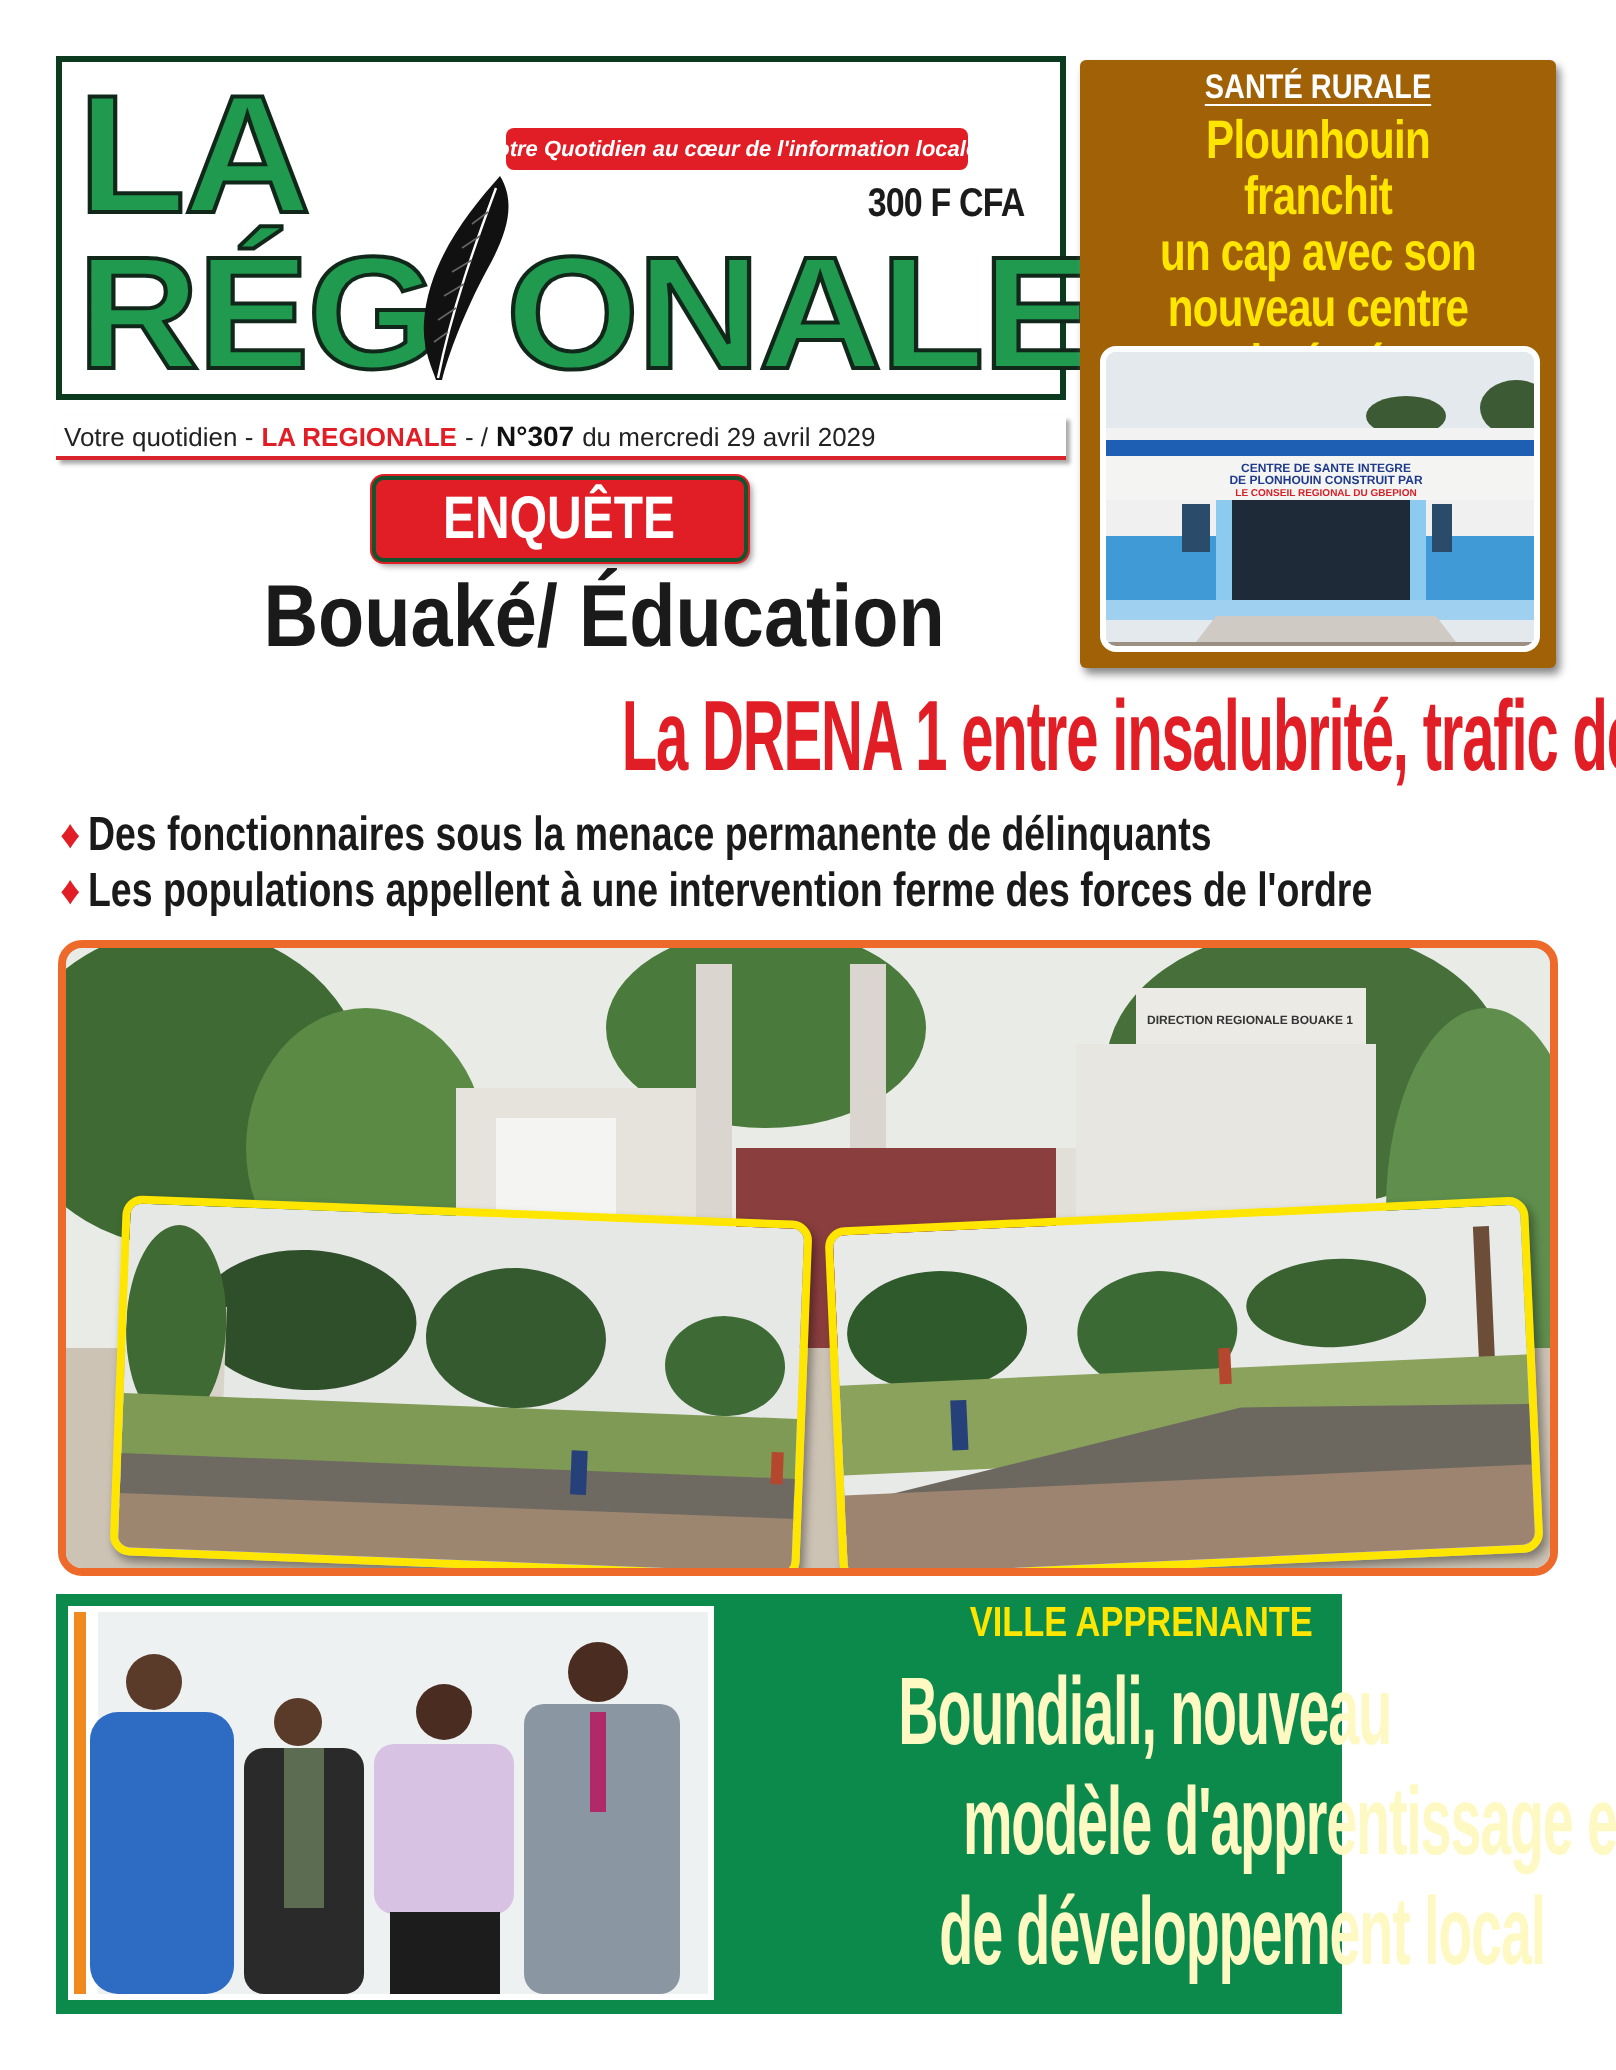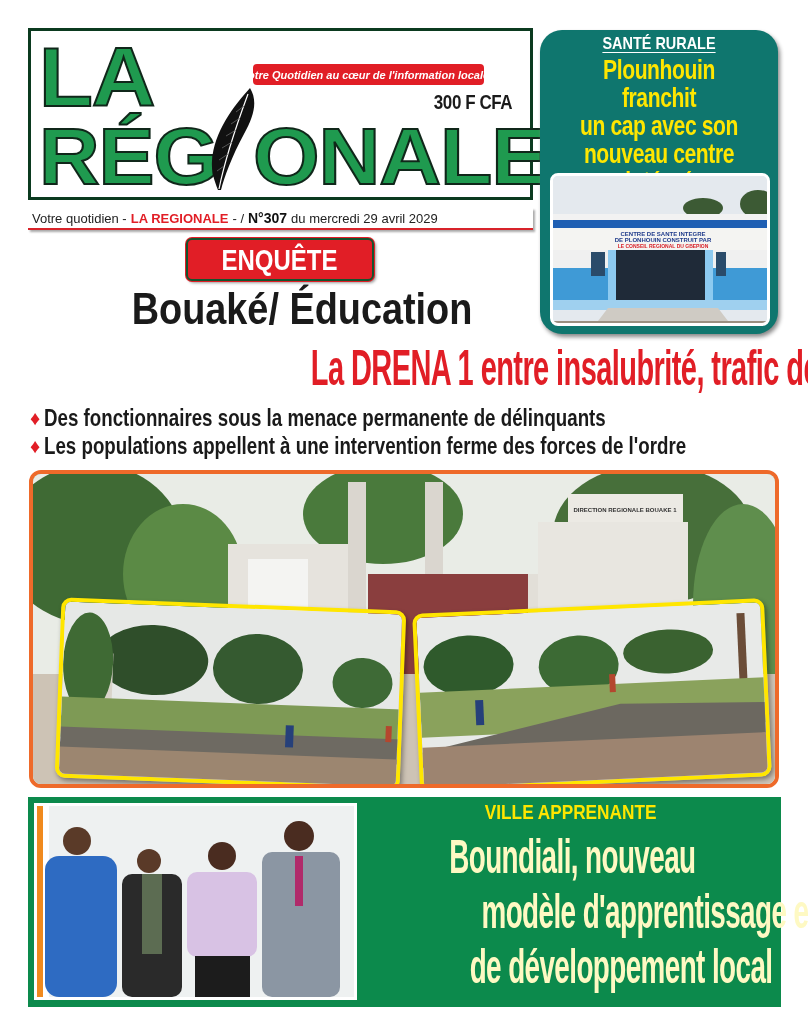--- a/index.html
+++ b/index.html
@@ -33,21 +33,21 @@
     position: absolute; left: 28px; top: 208px; width: 505px; height: 22px;
     font-size: 13px; color: #222; display: flex; align-items: center; padding-left: 4px;
     border-bottom: 2px solid #d8232a; box-shadow: 2px 2px 2px #aaa; white-space: nowrap;
   }
   .issue-bar .red { color: #e11e26; font-weight: 900; margin: 0 4px; }
   .issue-bar .num { font-weight: 900; font-size: 14px; margin: 0 4px; color: #111; }
 
   
   .sante-box {
     position: absolute; left: 540px; top: 30px; width: 238px; height: 304px;
-    background: #0f766e; border-radius: 22px; box-shadow: 2px 3px 4px #888;
+    background: #a16207; border-radius: 3px; box-shadow: 2px 3px 4px #888;
   }
   .sante-kicker {
     position: absolute; left: 0; right: 0; top: 4px; text-align: center; color: #fff;
     font-weight: 700; font-size: 17px; text-decoration: underline; text-underline-offset: 3px;
     transform: scaleX(0.85);
   }
   .sante-title {
     position: absolute; left: 0; right: 0; top: 26px; text-align: center; color: #ffe600;
     font-family: "Liberation Sans Narrow", "Liberation Sans", sans-serif; font-weight: 700;
     font-size: 27px; line-height: 28px; transform: scaleX(0.78); letter-spacing: -0.5px;
@@ -92,21 +92,21 @@
   }
   .inset {
     position: absolute; border: 4px solid #ffe600; border-radius: 10px; overflow: hidden;
     box-shadow: 2px 3px 5px rgba(0,0,0,0.4);
   }
   .inset-left { left: 25px; top: 130px; width: 345px; height: 180px; transform: rotate(2.2deg); }
   .inset-right { left: 383px; top: 132px; width: 352px; height: 178px; transform: rotate(-2.6deg); }
 
   
   .ville-box {
-    position: absolute; left: 28px; top: 797px; width: 753px; height: 210px; background: #0c8a4c;
+    position: absolute; left: 28px; top: 797px; width: 643px; height: 210px; background: #0c8a4c;
   }
   .ville-photo {
     position: absolute; left: 6px; top: 6px; width: 323px; height: 197px; border: 3px solid #fff;
     overflow: hidden; background: #eef0f0;
   }
   .ville-kicker {
     position: absolute; left: 332px; width: 421px; top: 3px; text-align: center; color: #ffe600;
     font-weight: 700; font-size: 21px; text-decoration: underline; text-underline-offset: 3px;
   }
   .ville-kicker span { display: inline-block; transform: scaleX(0.82); }

